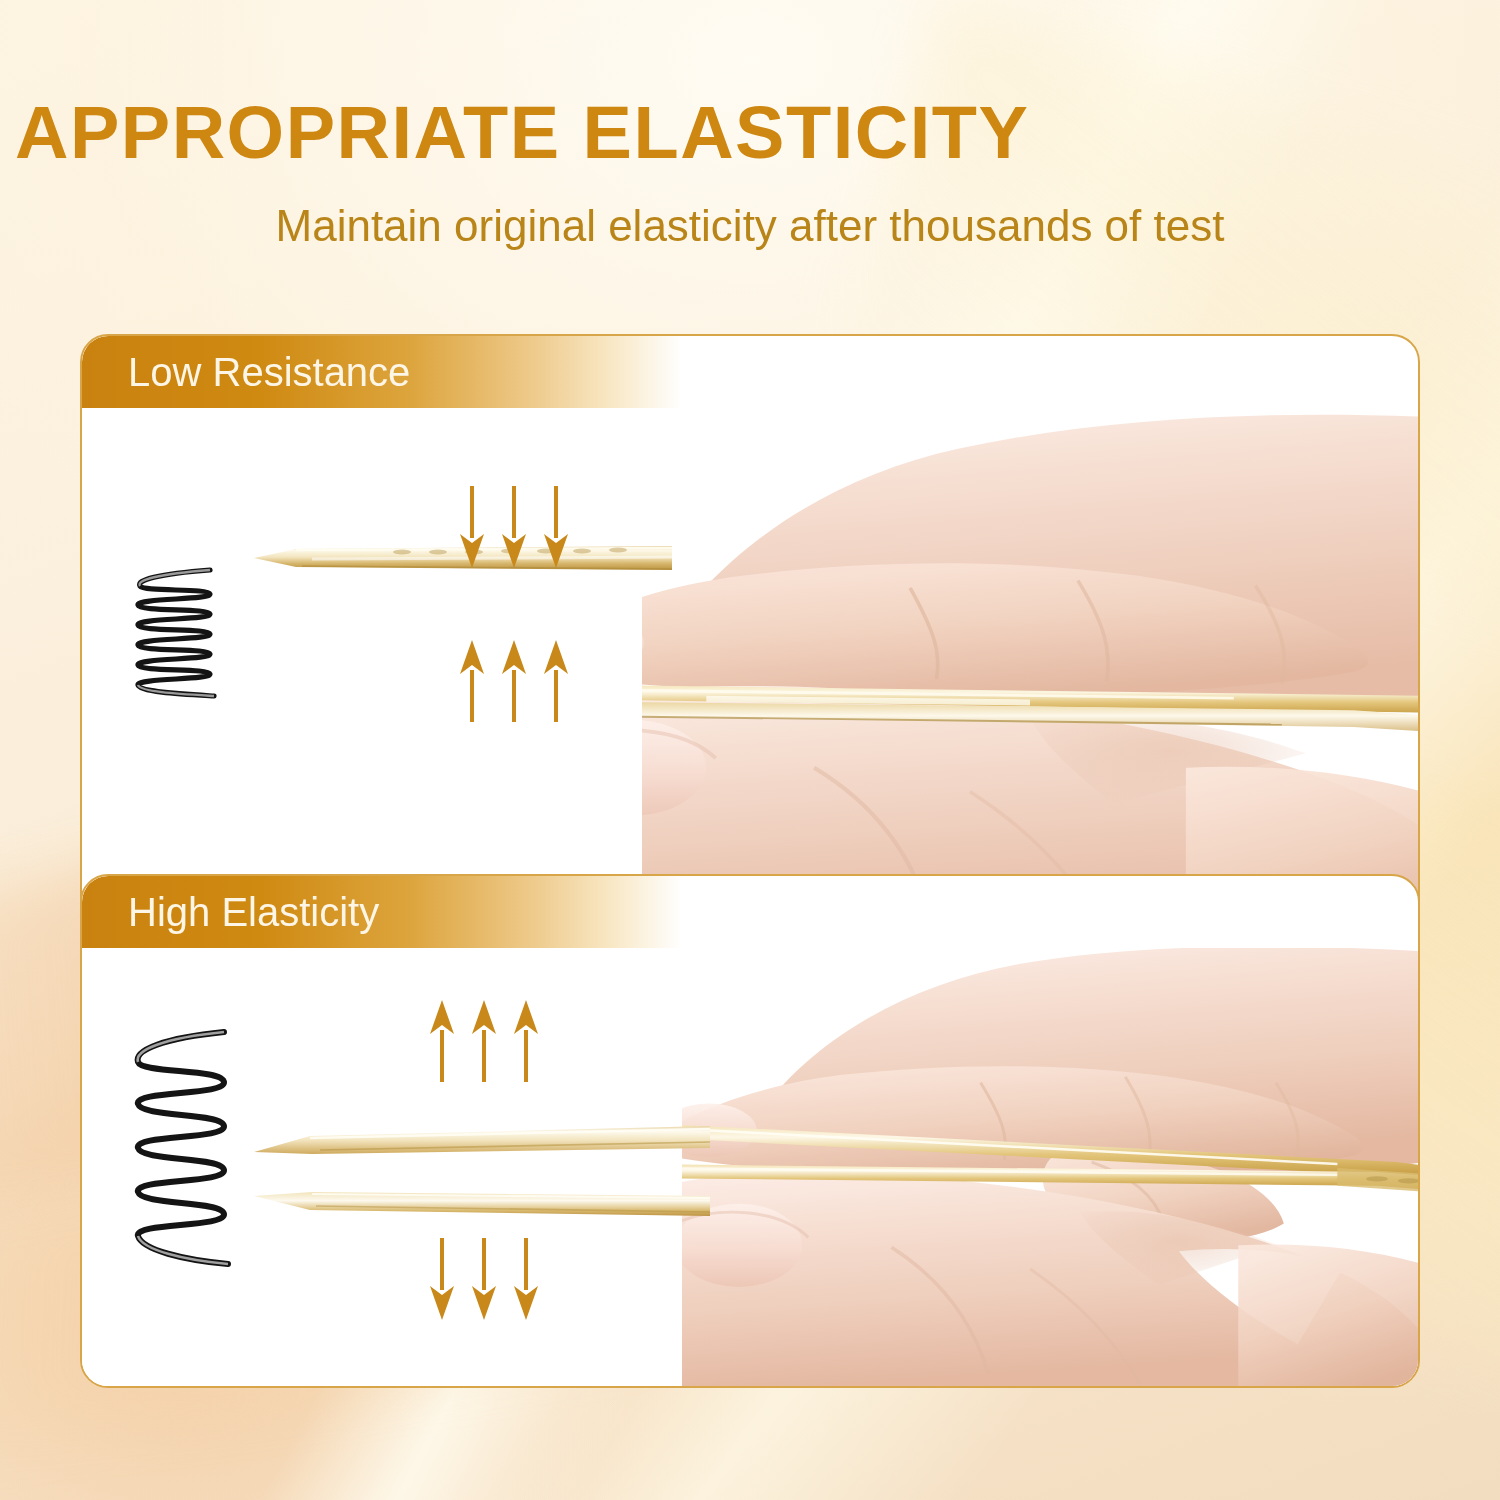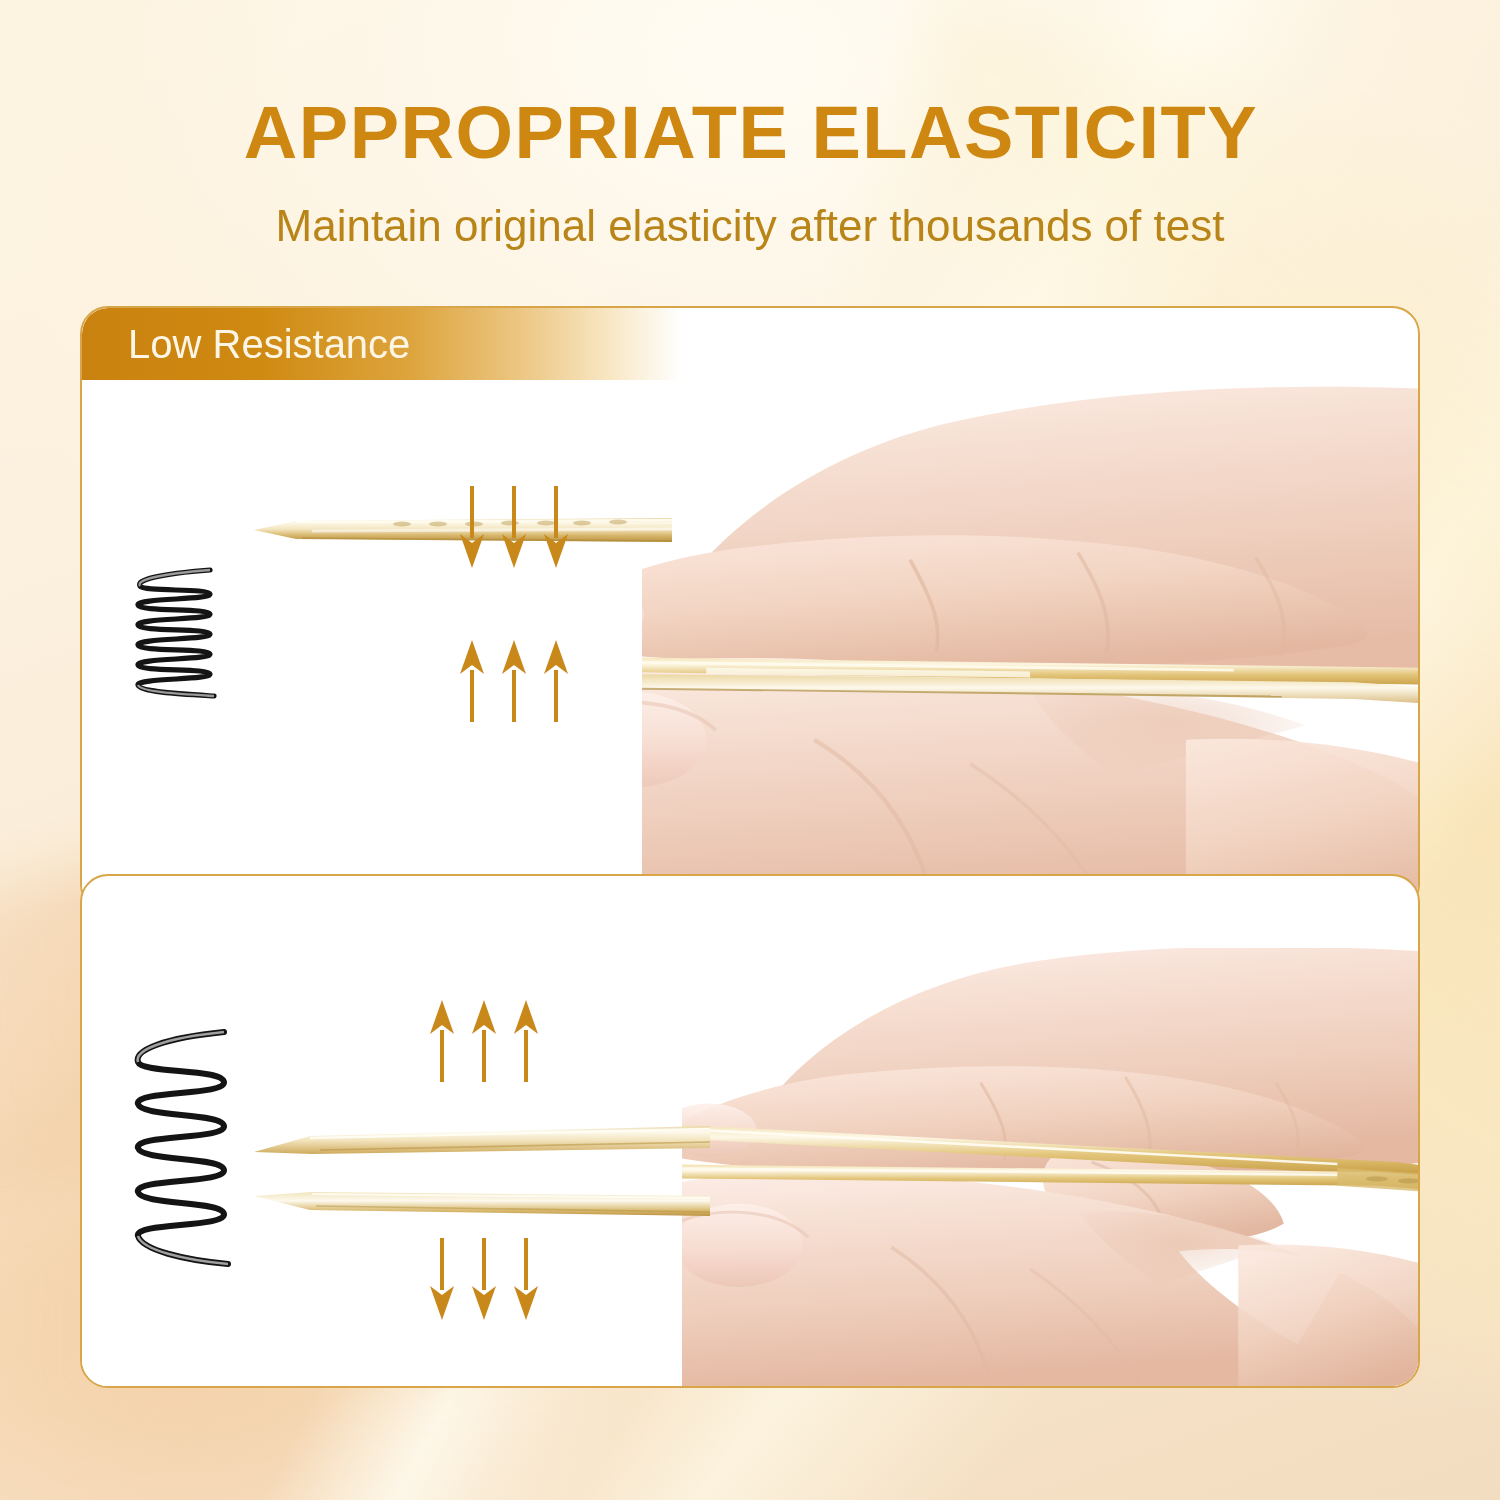--- a/index.html
+++ b/index.html
@@ -68,22 +68,21 @@
   }
   .swoosh-d {
     right:-300px; top:760px;
     width:1000px; height:520px;
     background:linear-gradient(196deg, rgba(250,230,180,0) 0%, rgba(251,234,188,.85) 48%, rgba(255,248,226,0) 100%);
     transform:rotate(20deg);
   }
 
   
   .title {
-    position:absolute; left:2px; right:0; top:96px;
-    text-align:center;
+    position:absolute; left:15px; right:0; top:96px;
     font-size:74px;
     font-weight:bold;
     letter-spacing:1.5px;
     color:#CE8711;
     line-height:1;
     white-space:nowrap;
   }
   .subtitle {
     position:absolute; left:0; right:0; top:200px;
     text-align:center;
@@ -96,21 +95,21 @@
   
   .panel {
     position:absolute;
     left:80px;
     width:1340px;
     background:#ffffff;
     border:2px solid #d8a648;
     border-radius:28px;
     overflow:hidden;
   }
-  #panel-low  { top:306px; height:606px;padding-left:33px; }
+  #panel-low  { top:334px; height:606px;padding-left:33px; }
   #panel-high { top:874px; height:514px; }
 
   .banner {
     position:absolute;
     left:0; top:0;
     width:600px; height:72px;
     background:linear-gradient(90deg,
         #c9820f 0%,
         #cf8a12 30%,
         #dda53e 55%,
@@ -393,20 +392,23 @@
         <path d="M60,20 L460,11" stroke="#fffdf4" stroke-width="2.4" fill="none" opacity=".9"></path>
         <path d="M70,32 L460,24" stroke="#b4913e" stroke-width="1.6" fill="none" opacity=".55"></path>
 
         <path d="M4,78 L60,92 L460,98 L460,78 L62,74 Z" fill="url(#tipL)"></path>
         <path d="M62,76 L460,80" stroke="#fffdf4" stroke-width="2.2" fill="none" opacity=".85"></path>
         <path d="M66,88 L460,94" stroke="#b4913e" stroke-width="1.6" fill="none" opacity=".5"></path>
       </svg>
 
     </div>
 
+    <div class="banner">
+      <span class="banner-label">High Elasticity</span>
+    </div>
   </div>
 
   <div class="spring" id="spring-low">
     <svg viewBox="0 0 110 130" preserveAspectRatio="none">
       <path d="M92,2 C40,6 18,12 22,18 C26,24 90,20 92,26
                C94,32 18,30 20,37 C22,44 90,40 92,46
                C94,52 18,50 20,57 C22,64 90,60 92,66
                C94,72 18,70 20,77 C22,84 90,80 92,86
                C94,92 18,90 20,97 C22,104 90,100 92,106
                C94,112 18,110 20,117 C22,124 62,126 96,128" fill="none" stroke="#141414" stroke-width="5.2" stroke-linecap="round"></path>

